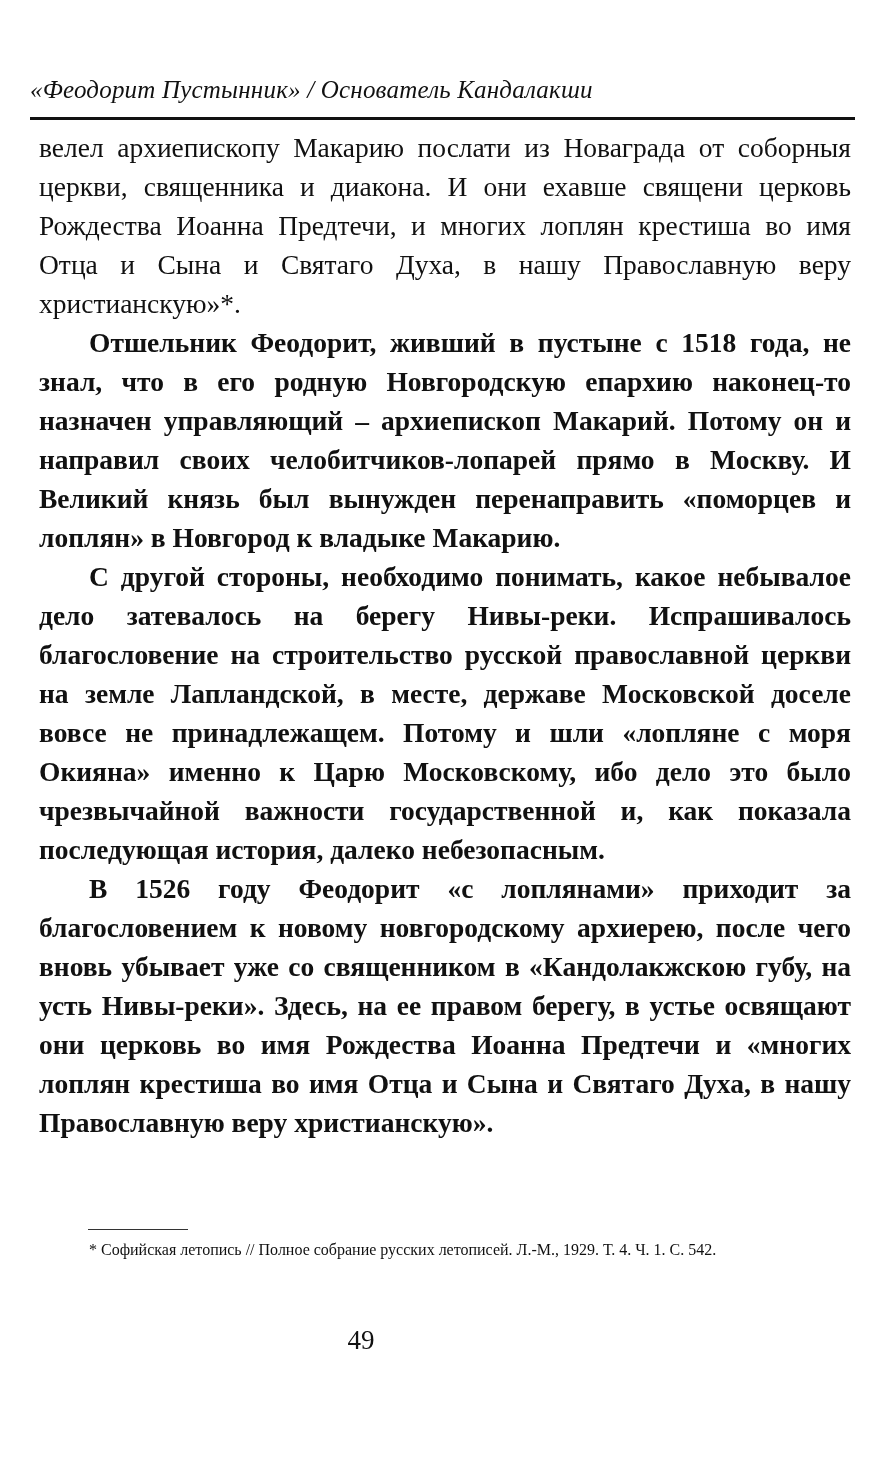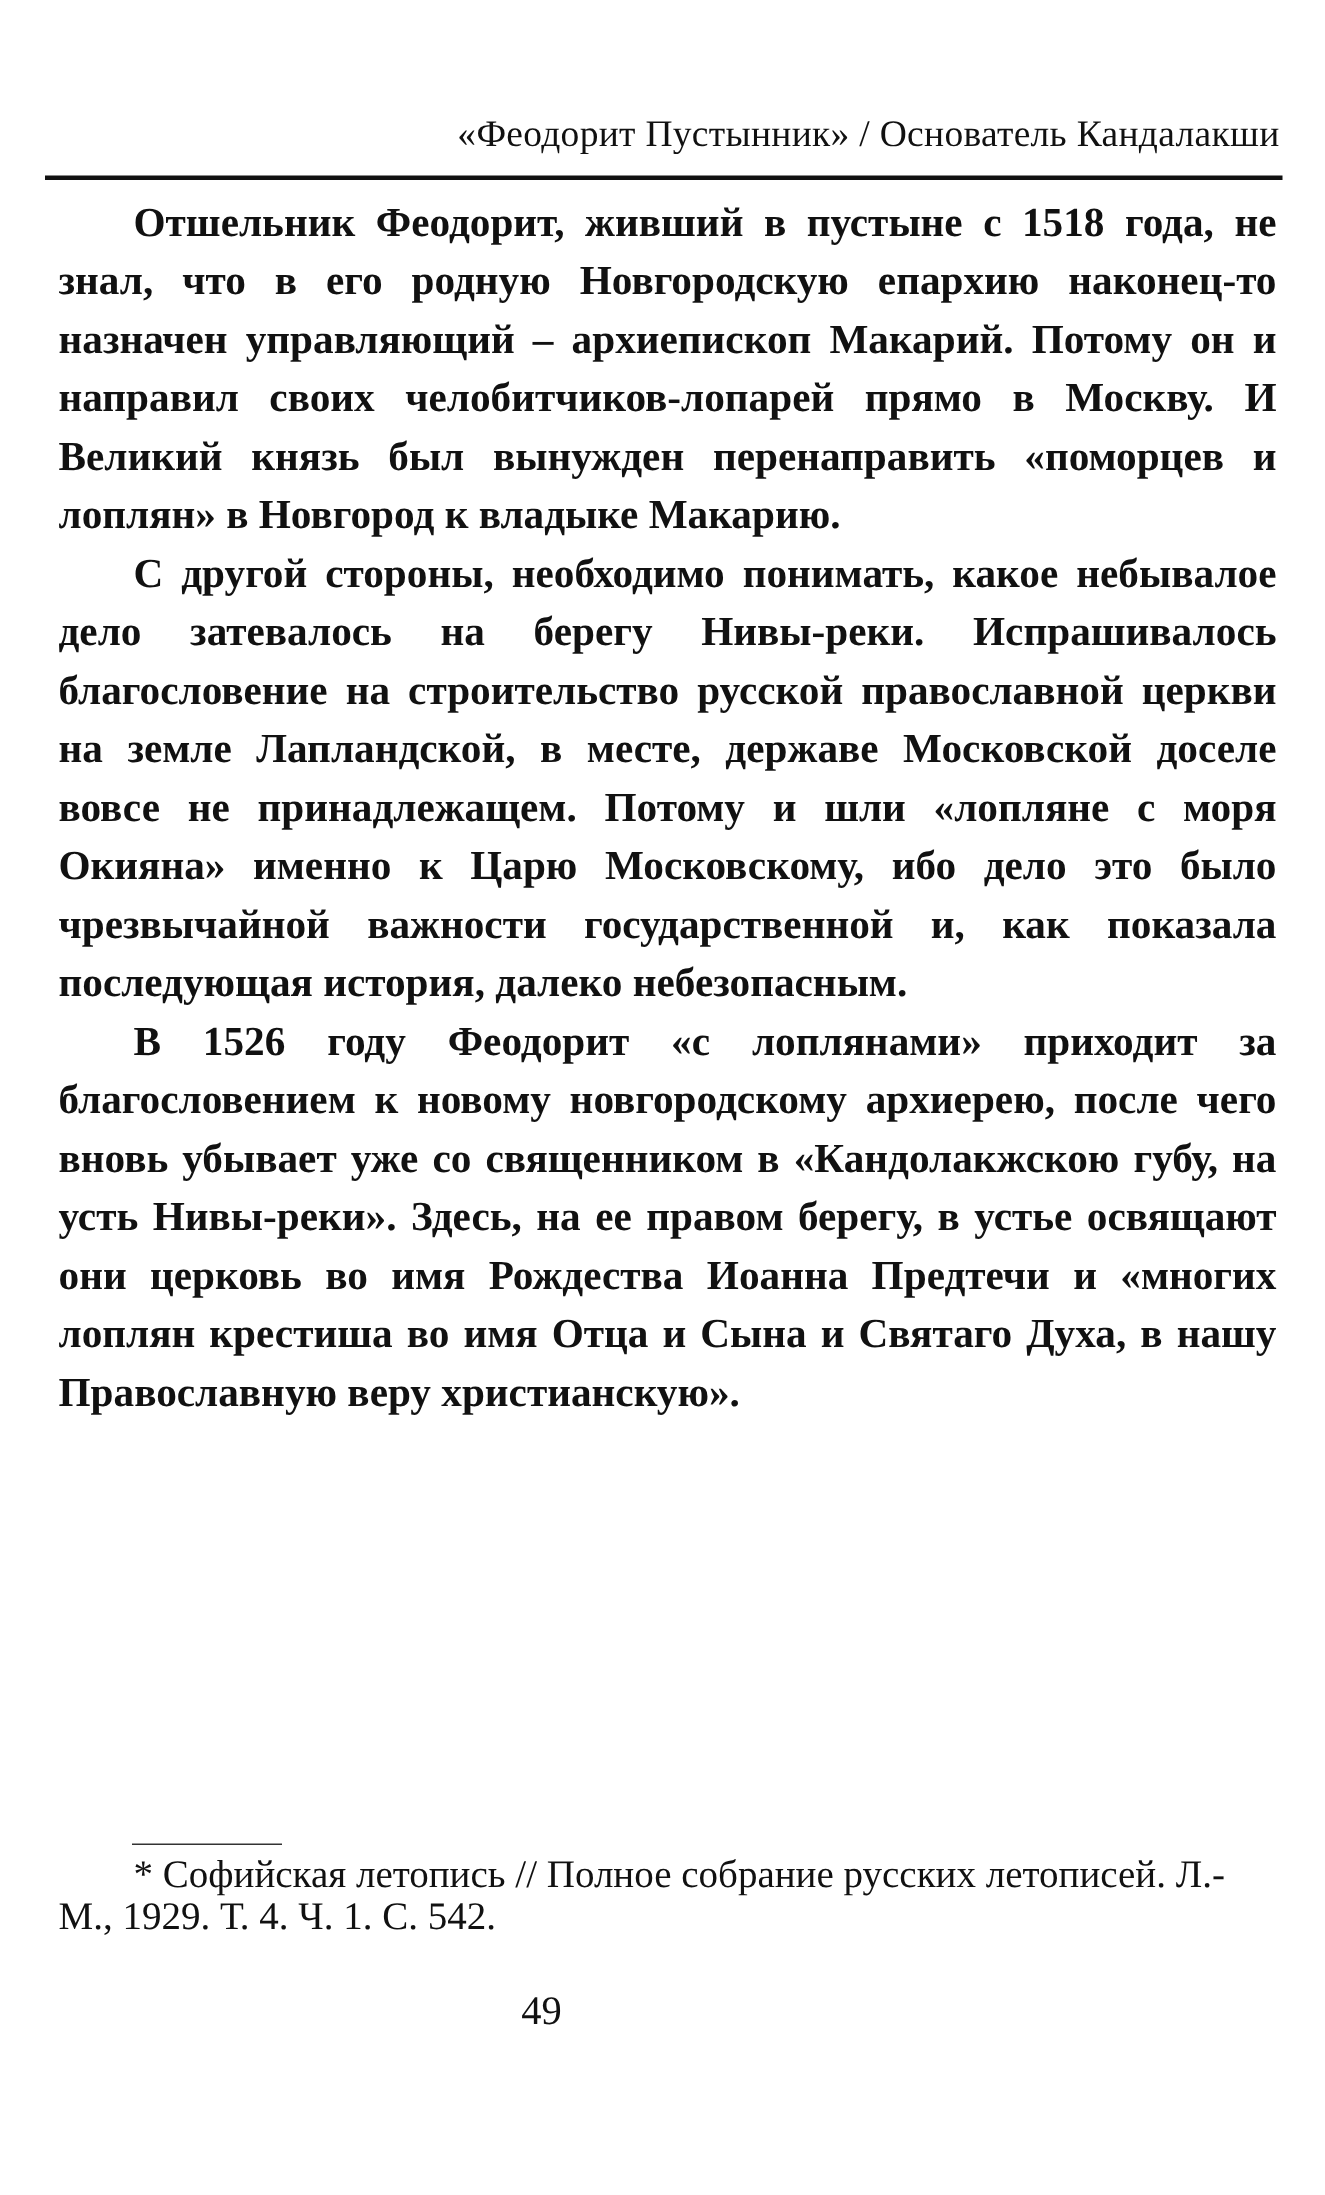--- a/index.html
+++ b/index.html
@@ -2,52 +2,53 @@
 <html><head>
 <meta charset="utf-8">
 <style>
   html, body { margin: 0; padding: 0; background: #ffffff; }
   body {
     width: 883px; height: 1463px; position: relative; overflow: hidden;
     font-family: "Liberation Serif", "DejaVu Serif", serif; color: #111;
   }
   .running-head {
     position: absolute; top: 76px; left: 30px; width: 823px;
-    text-align: right; font-size: 25px; letter-spacing: 0.2px;
+    text-align: left; font-style: italic; font-size: 25px; letter-spacing: 0.2px;
   }
   .head-rule {
     position: absolute; top: 117px; left: 30px; width: 825px; height: 3px;
     background: #111;
   }
   .body-text {
     position: absolute; top: 128px; left: 39px; width: 812px;
     font-size: 27.5px; line-height: 39px;
   }
   .body-text p { margin: 0; text-align: justify; text-align-last: left; }
   .body-text p.indent { text-indent: 50px; font-weight: bold; }
   .fn-rule {
     position: absolute; top: 1229px; left: 88px; width: 100px; height: 1px;
     background: #333;
   }
   .footnote {
     position: absolute; top: 1236px; left: 39px; width: 812px;
-    font-size: 26px; line-height: 28px; text-indent: 50px;
+    font-size: 16px; line-height: 28px; text-indent: 50px;
   }
   .page-number {
     position: absolute; top: 1325px; left: 0; width: 722px;
     text-align: center; font-size: 27px;
   }
 </style>
 </head>
 <body>
 
 <div class="running-head">«Феодорит Пустынник» / Основатель Кандалакши</div>
 <div class="head-rule"></div>
 
 <div class="body-text">
+  <p>велел архиепископу Макарию послати из Новаграда от соборныя церкви, священника и диакона. И они ехавше священи церковь Рождества Иоанна Предтечи, и многих лоплян крестиша во имя Отца и Сына и Святаго Духа, в нашу Православную веру христианскую»*.</p>
   <p class="indent">Отшельник Феодорит, живший в пустыне с 1518 года, не знал, что в его родную Новгородскую епархию наконец-то назначен управляющий – архиепископ Макарий. Потому он и направил своих челобитчиков-лопарей прямо в Москву. И Великий князь был вынужден перенаправить «поморцев и лоплян» в Новгород к владыке Макарию.</p>
   <p class="indent">С другой стороны, необходимо понимать, какое небывалое дело затевалось на берегу Нивы-реки. Испрашивалось благословение на строительство русской православной церкви на земле Лапландской, в месте, державе Московской доселе вовсе не принадлежащем. Потому и шли «лопляне с моря Окияна» именно к Царю Московскому, ибо дело это было чрезвычайной важности государственной и, как показала последующая история, далеко небезопасным.</p>
   <p class="indent">В 1526 году Феодорит «с лоплянами» приходит за благословением к новому новгородскому архиерею, после чего вновь убывает уже со священником в «Кандолакжскою губу, на усть Нивы-реки». Здесь, на ее правом берегу, в устье освящают они церковь во имя Рождества Иоанна Предтечи и «многих лоплян крестиша во имя Отца и Сына и Святаго Духа, в нашу Православную веру христианскую».</p>
 </div>
 
 <div class="fn-rule"></div>
 <div class="footnote">* Софийская летопись // Полное собрание русских летописей. Л.-М., 1929. Т. 4. Ч. 1. С. 542.</div>
 
 <div class="page-number">49</div>
 

